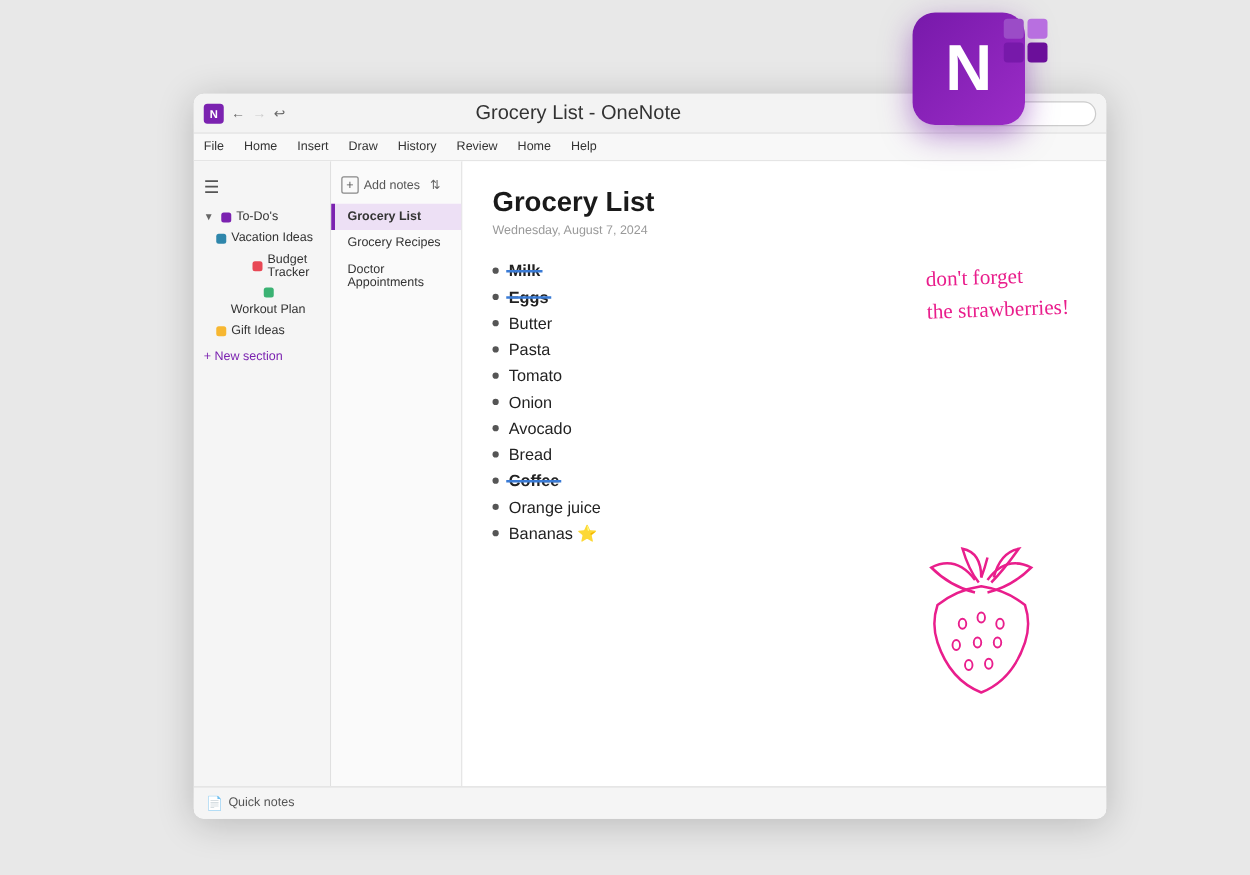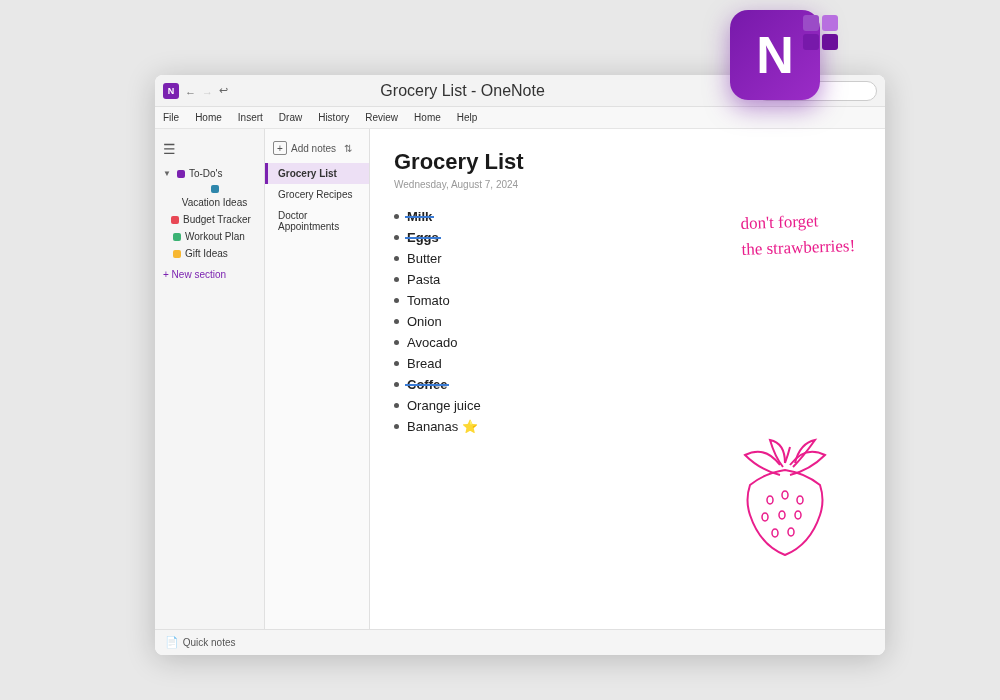--- a/index.html
+++ b/index.html
@@ -378,31 +378,31 @@
     <div class="sidebar">
       <div class="sidebar-toggle">☰</div>
       <div class="section-group">
 
         <div class="section-item">
           <span class="section-arrow">▼</span>
           <span class="section-dot" style="background:#7B22B0;"></span>
           <span>To-Do's</span>
         </div>
 
-        <div class="section-item" style="padding-left:18px;flex-direction:column;">
+        <div class="section-item" style="padding-left:18px;">
           <span class="section-dot" style="background:#2E86AB;"></span>
           <span>Vacation Ideas</span>
         </div>
 
-        <div class="section-item" style="padding-left:16px;">
+        <div class="section-item" style="padding-left:16px;margin-left:31px;">
           <span class="section-dot" style="background:#E84855;"></span>
           <span>Budget Tracker</span>
         </div>
 
-        <div class="section-item" style="padding-left:18px;">
+        <div class="section-item" style="padding-left:18px;flex-direction:column;">
           <span class="section-dot" style="background:#3BB273;"></span>
           <span>Workout Plan</span>
         </div>
 
         <div class="section-item" style="padding-left:18px;">
           <span class="section-dot" style="background:#F7B731;"></span>
           <span>Gift Ideas</span>
         </div>
 
         <div class="new-section">

